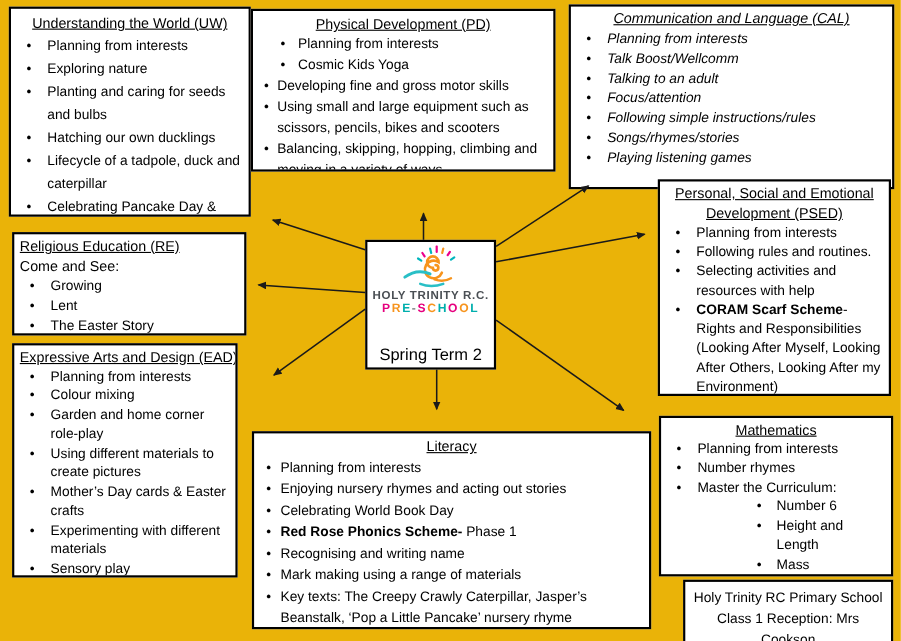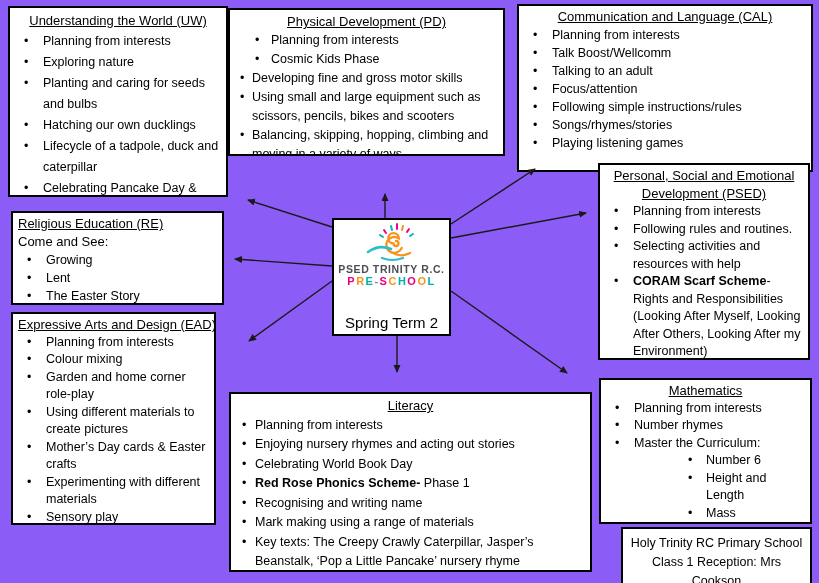--- a/index.html
+++ b/index.html
@@ -1,17 +1,17 @@
 <!DOCTYPE html>
 <html><head>
 <meta charset="utf-8">
 <style>
   html,body { margin:0; padding:0; background:#ffffff; }
   #canvas {
-    position:relative; width:819px; height:583px; background:#8b5cf6;
+    position:relative; width:819px; height:583px; background:#eab308;
     font-family:"Liberation Sans","DejaVu Sans",sans-serif;
     color:#000; overflow:hidden;
   }
   .box {
     position:absolute; border:2px solid #000; background:#fff;
     box-sizing:border-box; overflow:hidden; padding:2px 5px;
     font-size:12.5px;
   }
   .title { text-align:center; text-decoration:underline; font-size:13px; white-space:nowrap; }
   .title.left { text-align:left; white-space:normal; }
@@ -23,21 +23,21 @@
   ul.sublist li { position:relative; padding-left:26px; }
   ul.sublist li::before { content:"\2022"; position:absolute; left:8px; }
 
   
   .uw        { left:8px;   top:6px;   width:220px; height:191px; line-height:21px; }
   .pd        { left:228px; top:8px;   width:277px; height:148px; line-height:19px; }
   .pd ul.blist li { padding-left:13px; }
   .pd ul.blist li::before { left:1px; }
   .pd ul.blist li.indent { margin-left:12px; padding-left:20px; }
   .pd ul.blist li.indent::before { left:4px; }
-  .cal       { left:517px; top:4px;   width:296px; height:168px; line-height:18px; }
+  .cal       { left:517px; top:4px;   width:296px; height:168px; line-height:18px;font-style:italic; }
   .psed      { left:598px; top:163px; width:212px; height:197px; line-height:17.5px; }
   .psed .title { white-space:normal; line-height:18px; }
   .re        { left:11px;  top:211px; width:213px; height:94px;  line-height:18px; }
   .ead       { left:11px;  top:312px; width:205px; height:213px; line-height:17.5px; }
   .literacy  { left:229px; top:392px; width:363px; height:180px; line-height:19.5px; }
   .literacy ul.blist li { padding-left:15px; }
   .literacy ul.blist li::before { left:2px; }
   .math      { left:599px; top:378px; width:213px; height:146px; line-height:17.5px; }
   .school    { left:621px; top:527px; width:191px; height:62px;  line-height:19px;
                text-align:center; padding-top:5px; font-size:12.5px; }
@@ -68,21 +68,21 @@
         <li>Hatching our own ducklings</li>
         <li>Lifecycle of a tadpole, duck and caterpillar</li>
         <li>Celebrating Pancake Day &amp; Mothers’ Day</li>
       </ul>
   </div>
 
   <div class="box pd">
     <div class="title">Physical Development (PD)</div>
     <ul class="blist">
         <li class="indent">Planning from interests</li>
-        <li class="indent">Cosmic Kids Phase</li>
+        <li class="indent">Cosmic Kids Yoga</li>
         <li>Developing fine and gross motor skills</li>
         <li>Using small and large equipment such as scissors, pencils, bikes and scooters</li>
         <li>Balancing, skipping, hopping, climbing and moving in a variety of ways</li>
         <li>Getting dressed – coats and shoes, toileting and self-care</li>
       </ul>
   </div>
 
   <div class="box cal">
     <div class="title">Communication and Language (CAL)</div>
     <ul class="blist">
@@ -171,21 +171,21 @@
       <line x1="43" y1="1" x2="43" y2="6" stroke="#EC008C" stroke-width="2" stroke-linecap="round"></line>
       <line x1="49" y1="3" x2="48" y2="7" stroke="#F7941D" stroke-width="2" stroke-linecap="round"></line>
       <line x1="55" y1="6" x2="53" y2="9" stroke="#EC008C" stroke-width="2" stroke-linecap="round"></line>
       <line x1="59" y1="11" x2="56" y2="13" stroke="#00B5BD" stroke-width="2" stroke-linecap="round"></line>
       <line x1="26" y1="12" x2="29" y2="14" stroke="#00B5BD" stroke-width="2" stroke-linecap="round"></line>
       <path d="M42 18 a2.5 2.5 0 1 1 -2.5 2.5 a5.2 5.2 0 1 1 5.2 -5.2 a8 8 0 1 0 3 9.6" stroke="#F7941D" stroke-width="2.4" fill="none" stroke-linecap="round"></path>
       <path d="M14 29 q11 -8 23 -3" stroke="#29BFC6" stroke-width="2.6" fill="none" stroke-linecap="round"></path>
       <path d="M41 31 q8 3 15 -1" stroke="#F7941D" stroke-width="2.2" fill="none" stroke-linecap="round"></path>
       <path d="M28 35 q10 4 21 0" stroke="#29BFC6" stroke-width="2.2" fill="none" stroke-linecap="round"></path>
     </svg>
-    <div class="logo-name">PSED TRINITY R.C.</div>
+    <div class="logo-name">HOLY TRINITY R.C.</div>
     <div class="logo-sub"><span style="color: rgb(230, 0, 126);">P</span><span style="color: rgb(247, 148, 29);">R</span><span style="color: rgb(0, 175, 173);">E</span><span style="color: rgb(128, 130, 133);">-</span><span style="color: rgb(230, 0, 126);">S</span><span style="color: rgb(247, 148, 29);">C</span><span style="color: rgb(0, 175, 173);">H</span><span style="color: rgb(230, 0, 126);">O</span><span style="color: rgb(247, 148, 29);">O</span><span style="color: rgb(0, 175, 173);">L</span></div>
     <div class="term-wrap">
       <div class="term">Spring Term 2</div>
       <div class="term">2026</div>
     </div>
   </div>
 
   <svg id="arrows" viewBox="0 0 819 583">
     <defs>
       <marker id="ah" markerUnits="userSpaceOnUse" markerWidth="9" markerHeight="8" refX="7" refY="3.5" orient="auto">

